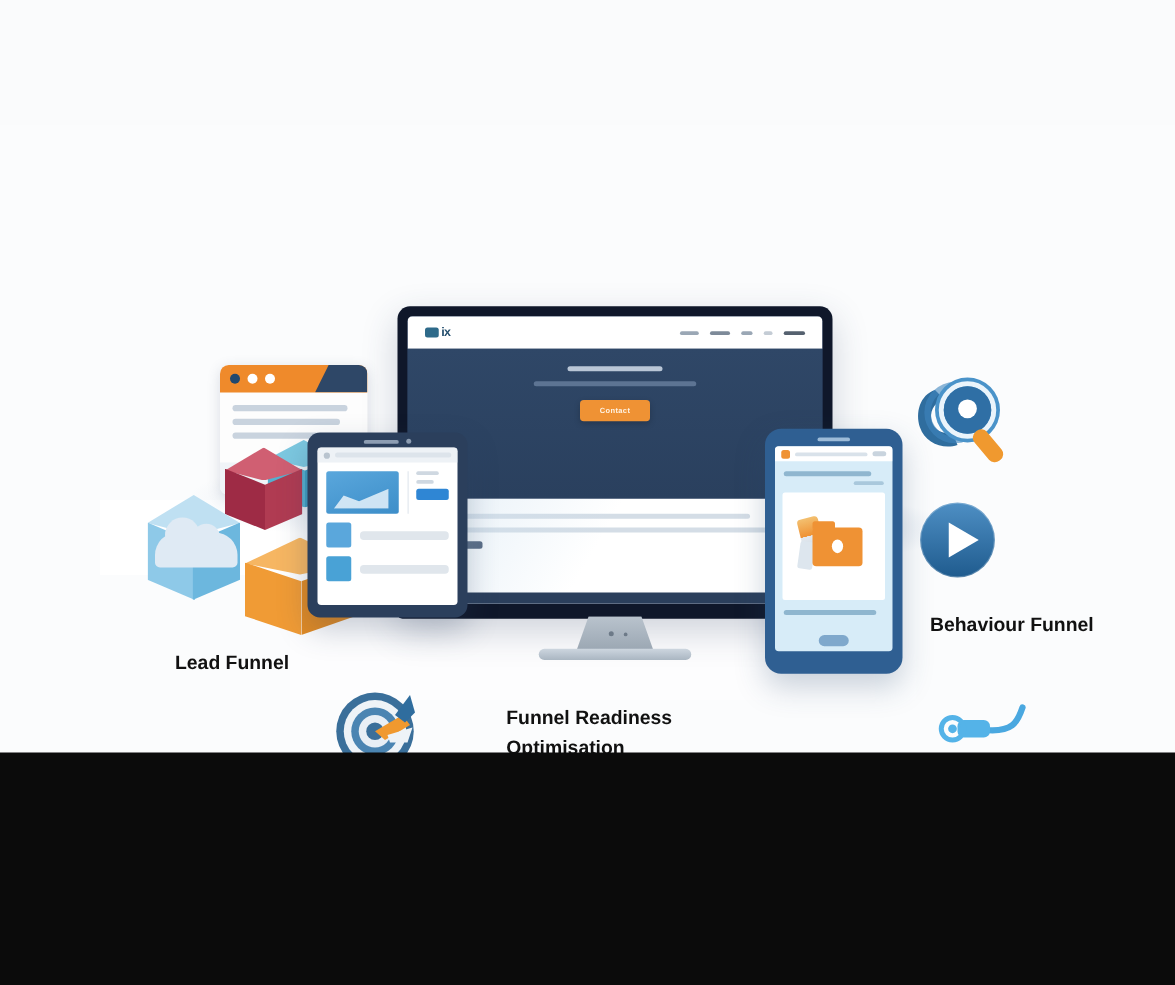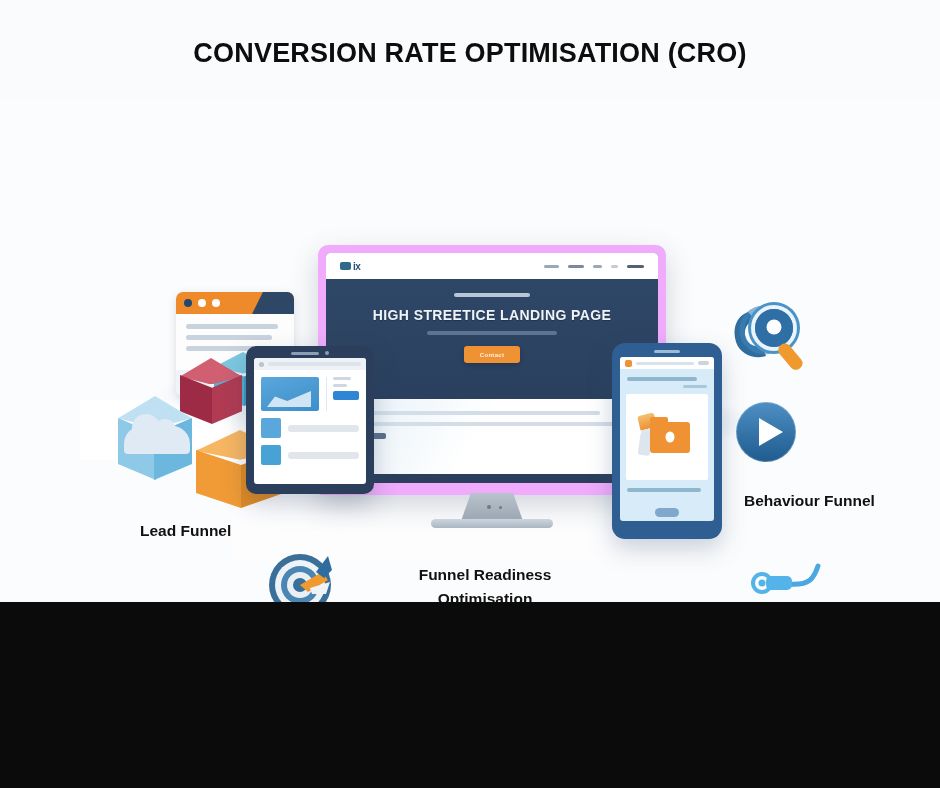--- a/index.html
+++ b/index.html
@@ -119,21 +119,21 @@
   }
   #cloud:after{
     content:""; position:absolute; left:30px; top:-7px; width:22px;height:22px;
     background:#dfeaf4; border-radius:50%;
   }
 
   
   #monitor { left: 318px; top: 145px; width: 348px; height: 250px; }
   #monitor .frame {
     position:absolute; inset:0;
-    background:#f0abfc;
+    background:#0f172a;
     border-radius: 10px 10px 4px 4px;
     padding: 8px 8px 12px 8px;
     box-shadow: 0 10px 28px rgba(45,65,95,.22);
   }
   #monitor .screen {
     position:relative; width:100%; height:100%;
     background:#2e4566; border-radius:4px; overflow:hidden;
   }
   
   #monitor .navbar {
@@ -283,35 +283,34 @@
   
   .caption {
     position:absolute;
     font-size: 15.5px;
     font-weight: 700;
     color: #111111;
     line-height: 1.55;
     font-family: "Liberation Sans", sans-serif;
   }
   #cap-lead    { left: 140px; top: 419px; }
-  #cap-funnel  { left: 385px; top: 463px; width: 200px; text-align: center; }
+  #cap-funnel  { left: 405px; top: 463px; width: 200px; }
   #cap-behav   { left: 744px; top: 389px; width: 190px; }
 
   
   #band {
     position:absolute; left:0; top:602px; width:940px; height:186px;
     background:#0b0b0b;
   }
 </style>
 </head>
 <body>
 
 <div id="stage">
 
-  <div id="title">CONVERSION RATE OPTIMISATION (CRO)</div>
 
   <div id="artboard">
 
     <div class="bgpanel p1"></div>
     <div class="bgpanel p2"></div>
     <div class="bgpanel p3"></div>
 
     <div class="shadow-soft" style="left:150px; top:270px; width:230px; height:58px;"></div>
     <div class="shadow-soft" style="left:330px; top:272px; width:330px; height:60px;"></div>
     <div class="shadow-soft" style="left:600px; top:300px; width:160px; height:46px;"></div>
@@ -367,21 +366,20 @@
               <i class="n1"></i>
               <i class="n2"></i>
               <i class="n3"></i>
               <i class="n4"></i>
               <i class="n5"></i>
             </span>
           </div>
 
           <div class="hero">
             <div class="eyebrow"></div>
-            <div class="headline">HIGH STREETICE LANDING PAGE</div>
             <div class="subline"></div>
             <div class="cta">Contact</div>
           </div>
 
           <div class="content">
             <div class="wash"></div>
             <div class="l a"></div>
             <div class="l b"></div>
             <div class="chip"></div>
             <div class="basebar"></div>

